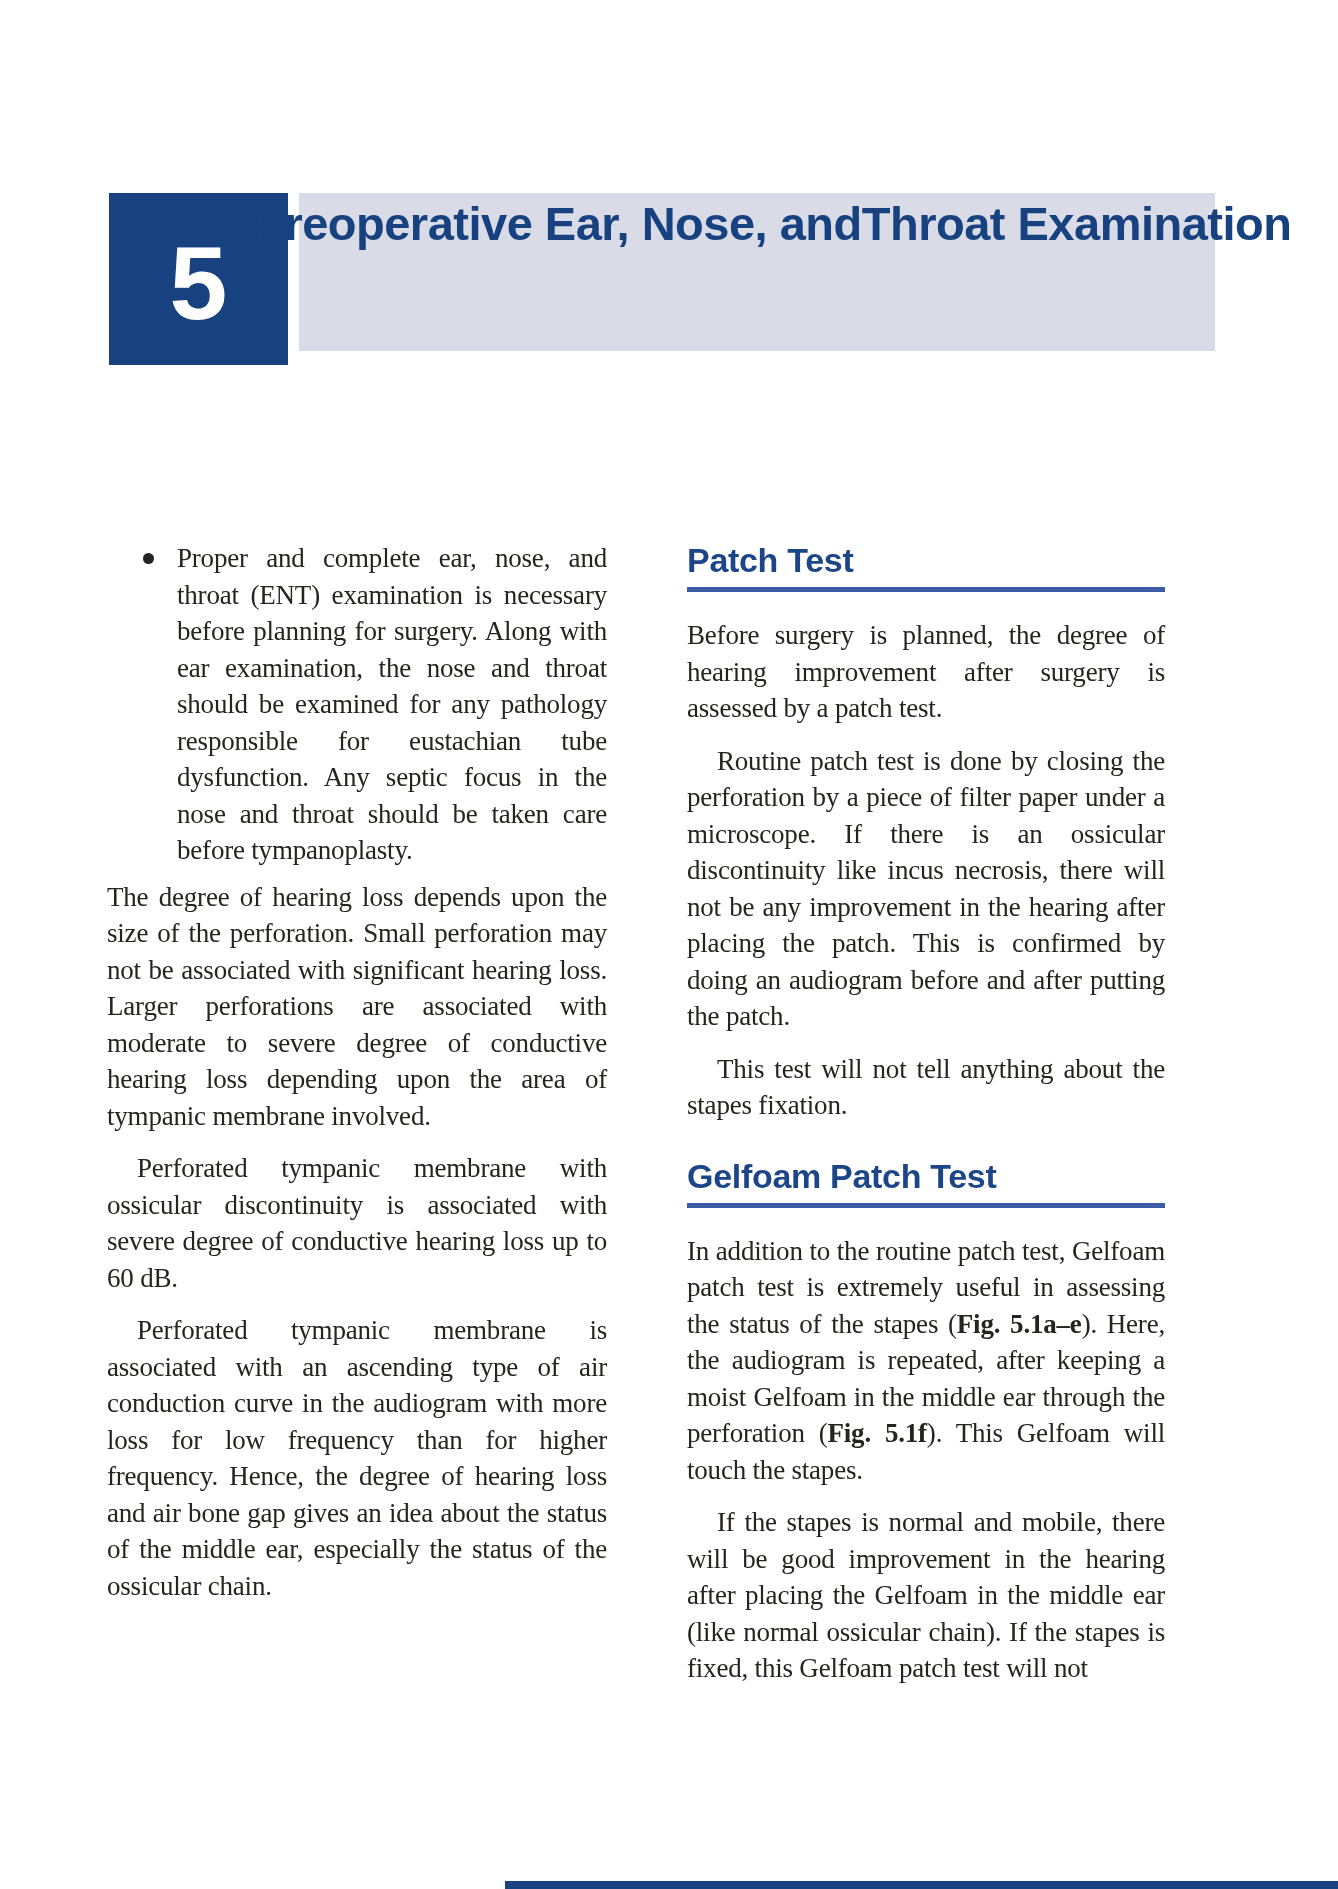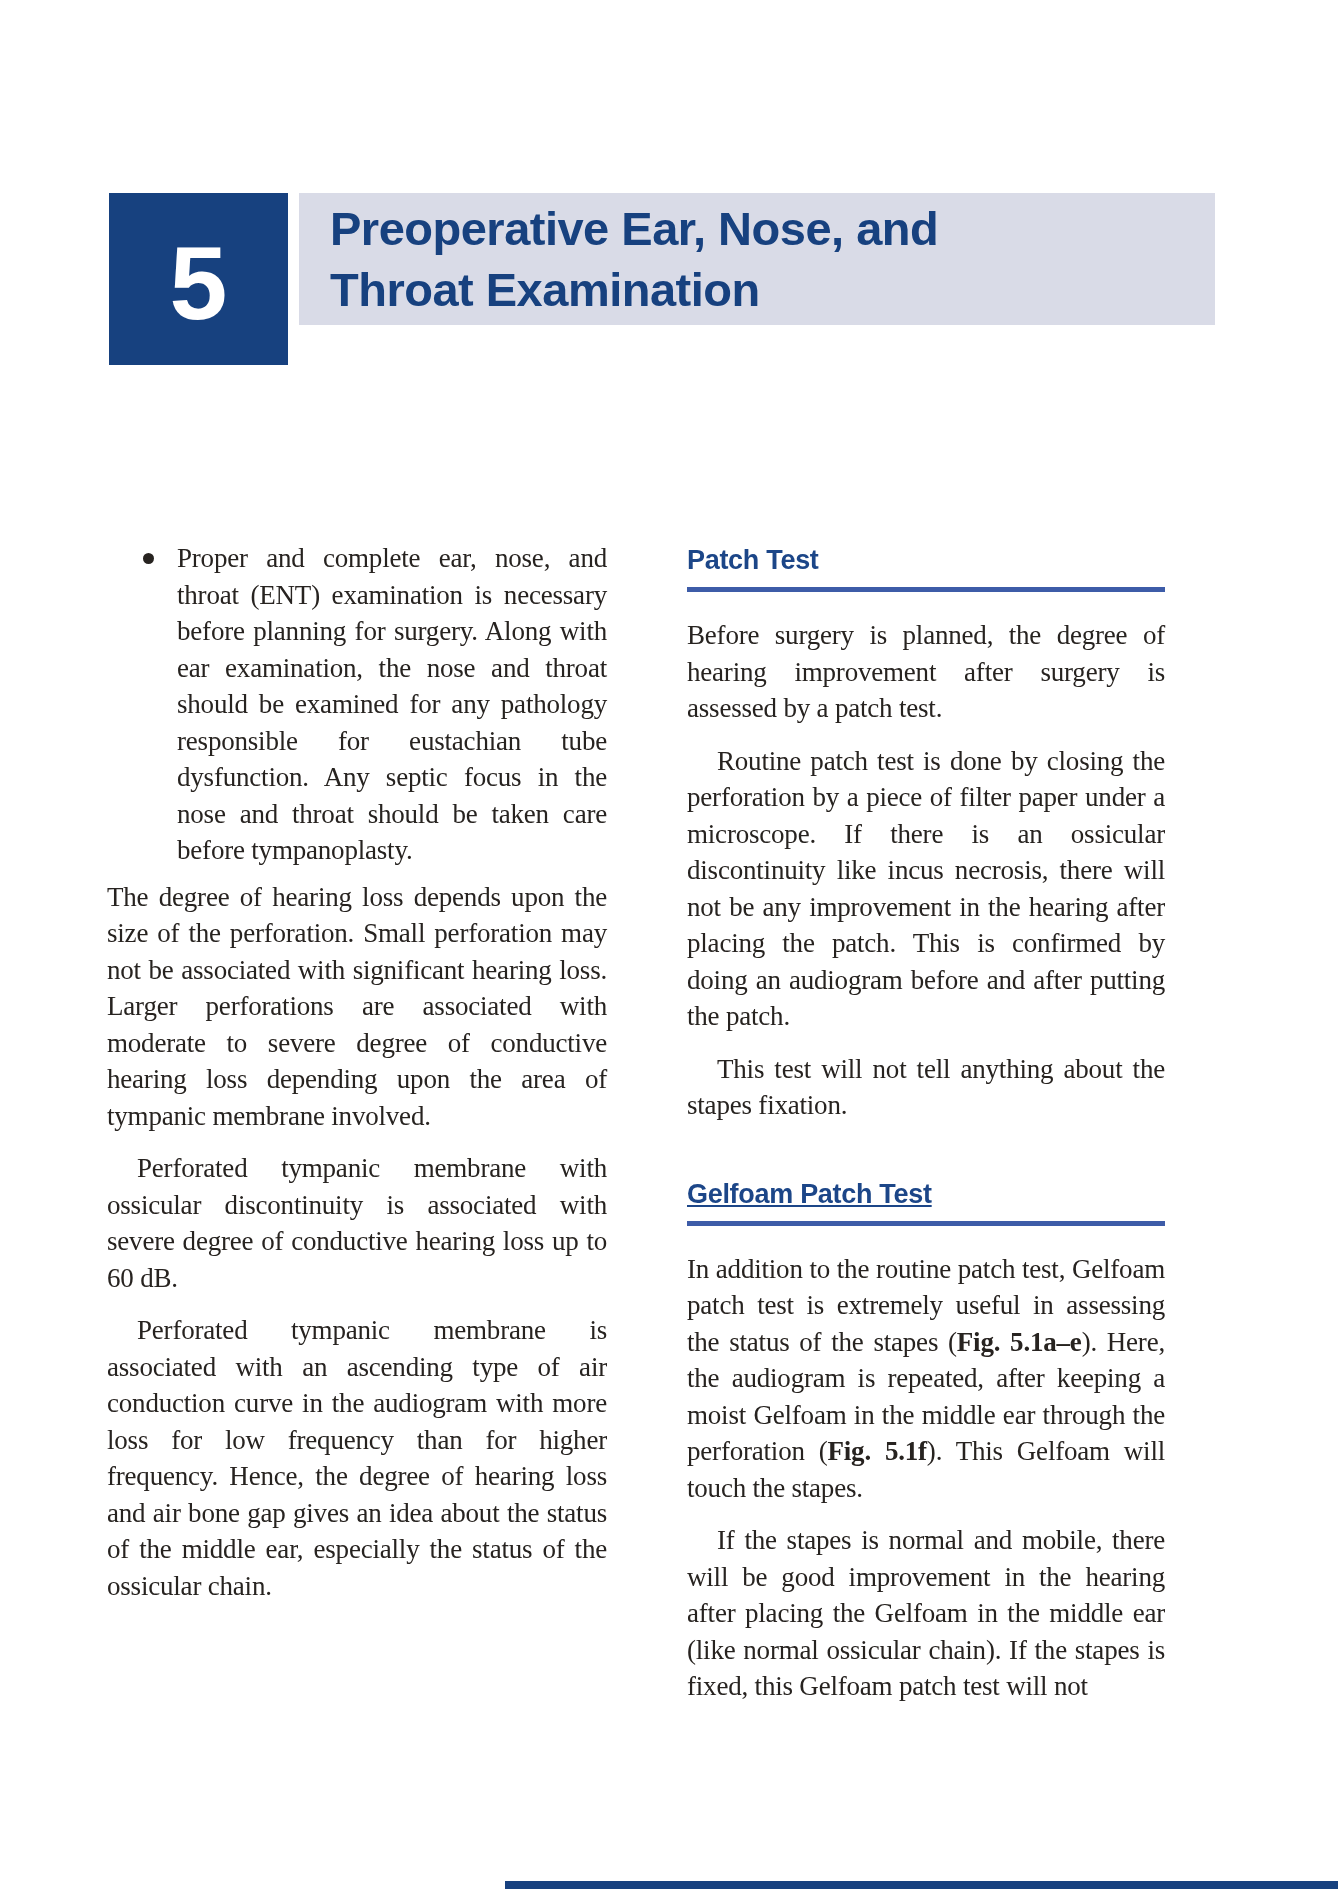--- a/index.html
+++ b/index.html
@@ -10,47 +10,47 @@
   
   .chapter-num-box {
     position:absolute; left:109px; top:193px; width:179px; height:172px;
     background:#17417f; display:flex; align-items:center; justify-content:center;
   }
   .chapter-num {
     color:#ffffff; font-family:"Liberation Sans", sans-serif; font-weight:bold;
     font-size:104px; line-height:1; transform:translateY(4px);
   }
   .title-band {
-    position:absolute; left:299px; top:193px; width:916px; height:132px;
+    position:absolute; left:299px; top:193px; width:916px; height:158px;
     background:#d9dbe7; box-sizing:border-box; padding-left:31px;
-    display:flex; flex-direction:column; justify-content:center;
+    display:flex; justify-content:center;
   }
   .title-line {
     font-family:"Liberation Sans", sans-serif; font-weight:bold;
     font-size:47px; line-height:61px; color:#17417f; letter-spacing:-0.5px;
     white-space:nowrap;
   }
   
   .col { position:absolute; top:540px; text-align:justify;
          font-size:27px; line-height:36.5px; letter-spacing:-0.2px; }
   .col-left  { left:107px; width:500px; }
   .col-right { left:687px; width:478px; }
   .col p { margin:0 0 12px 0; }
   .col p.indent { text-indent:30px;margin-top:16px; }
   .bullet { position:relative; padding-left:70px; margin:0 0 10px 0; }
   .bullet .dot {
     position:absolute; left:36px; top:13px; width:11px; height:11px;
     border-radius:50%; background:#272320;
   }
   h2.section-heading {
     margin:0; font-family:"Liberation Sans", sans-serif; font-weight:bold;
-    font-size:27px; line-height:40px; color:#1c4688; letter-spacing:-0.3px;
+    font-size:34px; line-height:40px; color:#1c4688; letter-spacing:-0.3px;
     text-align:left;
   }
-  h2.second { margin-top:50px;text-decoration:underline; }
+  h2.second { margin-top:32px; }
   .rule { height:5px; background:#3d5ca8; margin:7px 0 25px 0; }
   .col b { font-weight:bold; }
   
   .bottom-bar {
     position:absolute; left:505px; bottom:0; width:833px; height:8px;
     background:#17417f;
   }
 </style>
 </head>
 <body>

